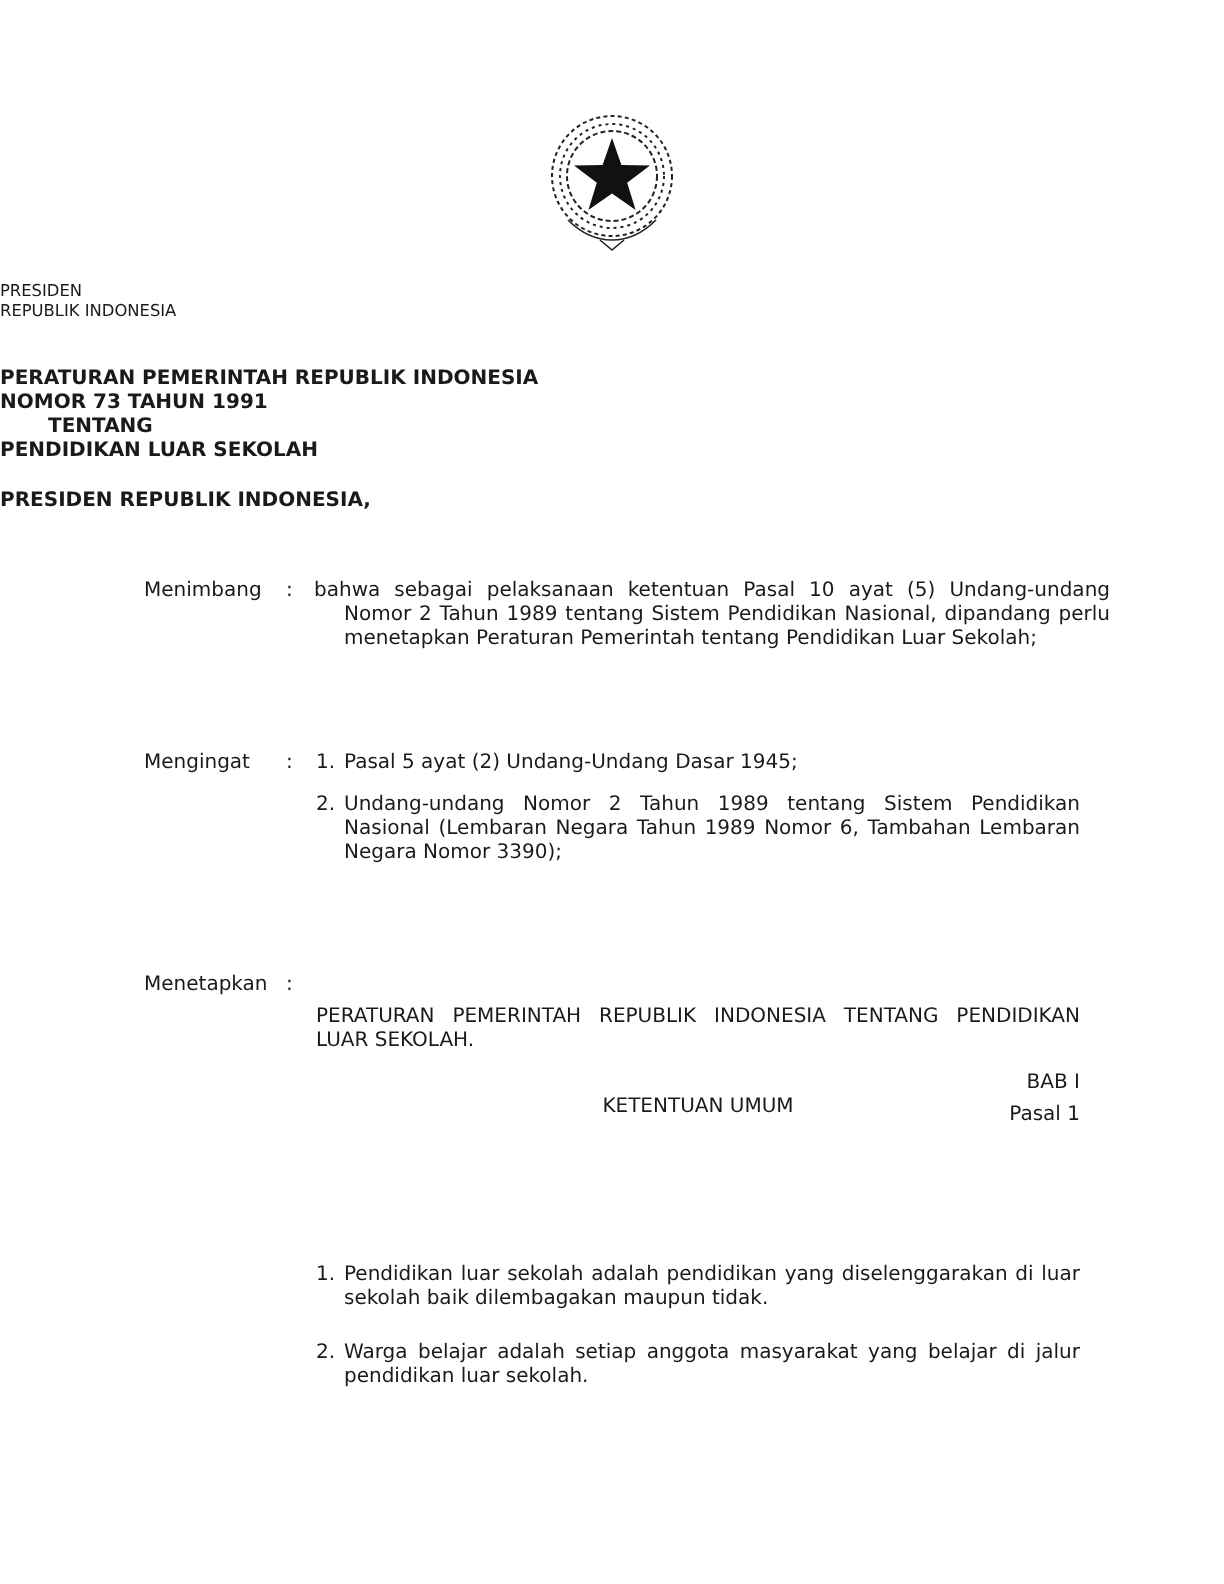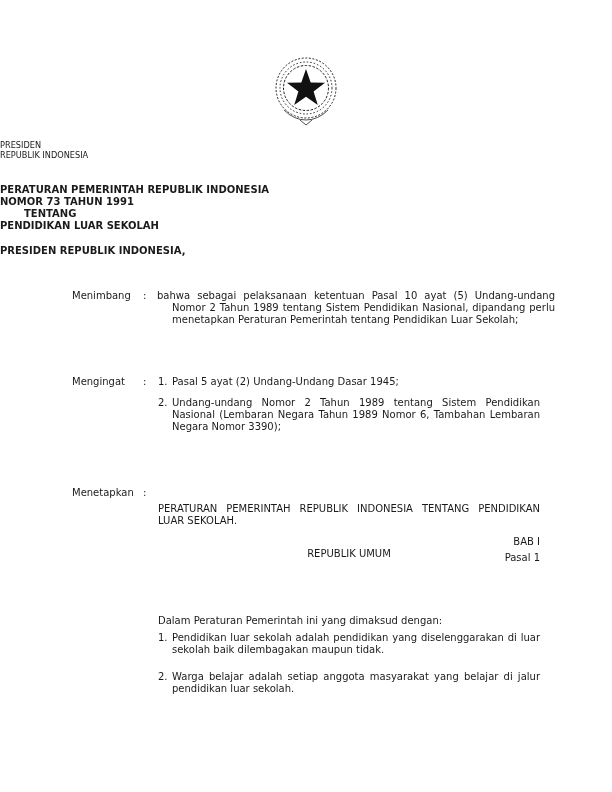--- a/index.html
+++ b/index.html
@@ -62,25 +62,24 @@
     <span class="num">2.</span>
     <span class="body">Undang-undang Nomor 2 Tahun 1989 tentang Sistem Pendidikan Nasional (Lembaran Negara Tahun 1989 Nomor 6, Tambahan Lembaran Negara Nomor 3390);</span>
   </div>
 
 
   <div class="label" style="top:487px;">Menetapkan</div>
   <div class="colon" style="top:487px;">:</div>
   <div class="block" style="top:487px; left:158px; width:382px;margin-top:16px;">PERATURAN PEMERINTAH REPUBLIK INDONESIA TENTANG PENDIDIKAN LUAR SEKOLAH.</div>
 
   <div class="txt" style="position:absolute; top:536px; left:158px; width:382px; text-align:right;">BAB I</div>
-  <div class="txt" style="position:absolute; top:548px; left:158px; width:382px; text-align:center;">REPUBLIK UMUM</div>
+  <div class="txt" style="position:absolute; top:548px; left:158px; width:382px; text-align:center;">KETENTUAN UMUM</div>
 
   <div class="txt" style="position:absolute; top:552px; left:158px; width:382px; text-align:right;">Pasal 1</div>
 
-  <div class="txt" style="position:absolute; top:615px; left:158px; width:382px;">Dalam Peraturan Pemerintah ini yang dimaksud dengan:</div>
 
   <div class="item" style="top:632px;">
     <span class="num">1.</span>
     <span class="body">Pendidikan luar sekolah adalah pendidikan yang diselenggarakan di luar sekolah baik dilembagakan maupun tidak.</span>
   </div>
   <div class="item" style="top:671px;">
     <span class="num">2.</span>
     <span class="body">Warga belajar adalah setiap anggota masyarakat yang belajar di jalur pendidikan luar sekolah.</span>
   </div>
 

